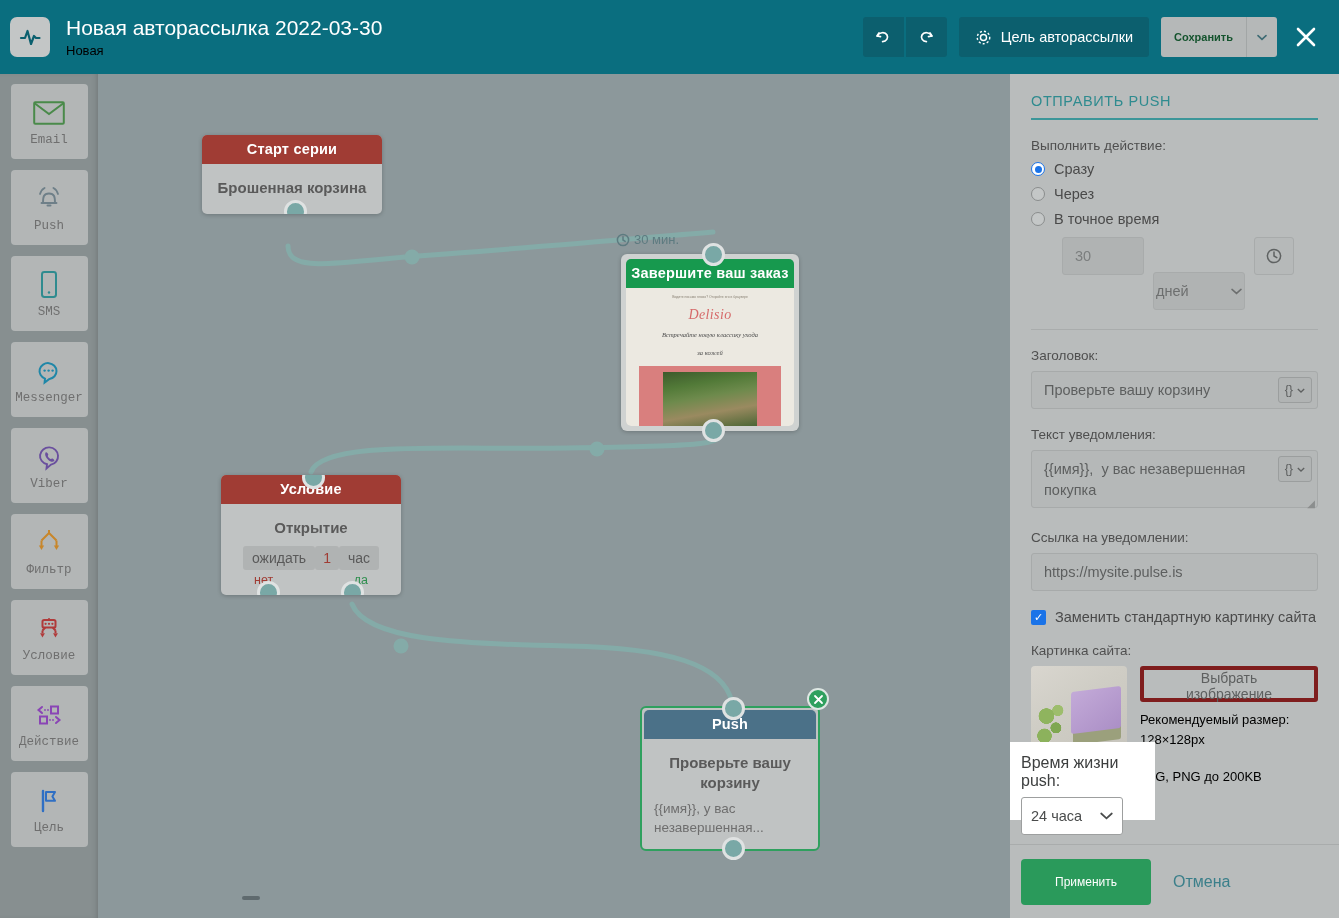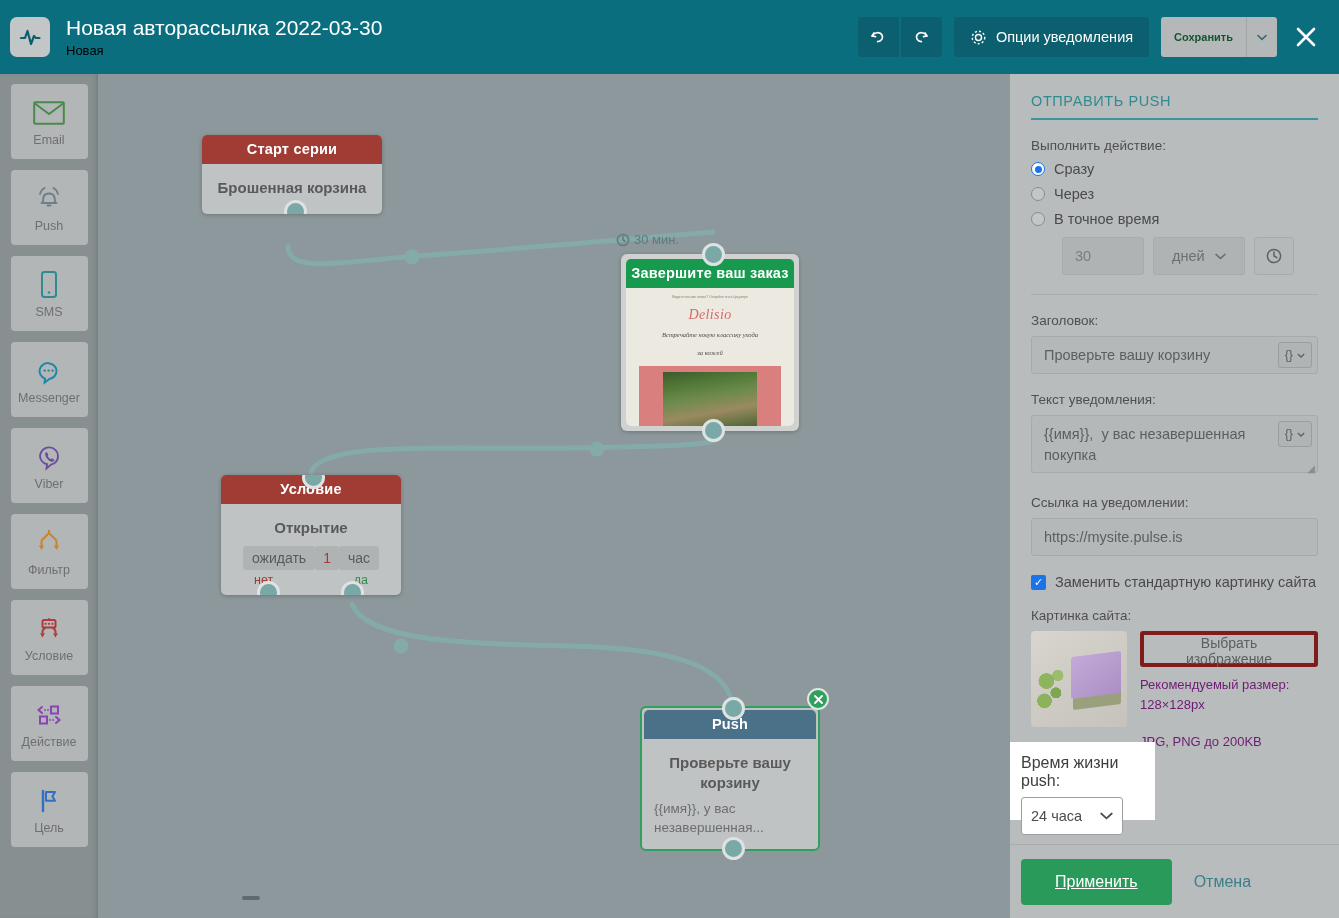--- a/index.html
+++ b/index.html
@@ -61,21 +61,21 @@
     padding-top: 10px;
     box-shadow: inset -4px 0 6px -4px rgba(0,0,0,.22);
   }
   .side-item {
     width: 77px; height: 75px; margin: 0 auto 11px auto;
     background: #b3b6b6; border-radius: 4px;
     display: flex; flex-direction: column; align-items: center; justify-content: center;
     cursor: pointer;
   }
   .side-icon { height: 34px; display: flex; align-items: center; justify-content: center; }
-  .side-label { font-size: 12.5px; color: #6f6f6f; margin-top: 3px; }
+  .side-label { font-size: 12.5px; color: #6f6f6f; margin-top: 3px; font-family: Liberation Mono, monospace; }
 
   
   .canvas {
     position: absolute; left: 98px; top: 74px; width: 912px; height: 844px;
     background: #8c989b; overflow: hidden;
   }
   .edges { position: absolute; left: 0; top: 0; width: 912px; height: 844px; }
 
   .node { position: absolute; border-radius: 5px; }
   .node-shadow { box-shadow: 0 1px 4px rgba(0,0,0,.22); }
@@ -146,22 +146,22 @@
   .radio.on { border-color: #1a73e8; background: #fff; }
   .radio.on::after { content: ''; width: 7px; height: 7px; border-radius: 50%; background: #1a73e8; }
   .radio-label { color: #4a4a4a; font-size: 14.5px; }
   .delay-row { display: flex; gap: 9px; margin-top: 10px; padding-left: 31px; }
   .delay-input {
     width: 82px; height: 38px; background: #b0b3b3; border: 1px solid #a8abab; border-radius: 3px;
     color: #7b7e7e; font-size: 14.5px; padding: 0 12px; font-family: "Liberation Sans", sans-serif;
   }
   .delay-select {
     width: 92px; height: 38px; background: #b0b3b3; border: 1px solid #a8abab; border-radius: 3px;
-    color: #6d6f6f; font-size: 14.5px; padding: 0 18px; font-family: "Liberation Sans", sans-serif;
-    display: flex; align-items: center; justify-content: space-between; cursor: pointer;
+    color: #6d6f6f; font-size: 14.5px; padding: 0 2px; font-family: "Liberation Sans", sans-serif;
+    display: flex; align-items: center; justify-content: space-between; cursor: pointer; margin-top: 35px;
   }
   .delay-clock {
     width: 40px; height: 38px; background: #b6b9b9; border: 1px solid #a8abab; border-radius: 3px;
     display: flex; align-items: center; justify-content: center; cursor: pointer;
   }
   .panel-div { height: 1px; background: #a9acac; margin-top: 19px; }
 
   .inp-wrap { position: relative; }
   .text-input {
     width: 100%; height: 38px; background: #b5b8b8; border: 1px solid #a7aaaa; border-radius: 3px;
@@ -203,41 +203,41 @@
     background: #9ba07c; border-radius: 2px; transform: skewY(-7deg); }
   .herbs { position: absolute; left: 4%; top: 38%; width: 40%; height: 48%;
     background: radial-gradient(circle at 30% 30%, #8fb45e 18%, transparent 19%),
                 radial-gradient(circle at 55% 55%, #7fa752 16%, transparent 17%),
                 radial-gradient(circle at 25% 72%, #8cb25c 16%, transparent 17%),
                 radial-gradient(circle at 60% 18%, #9dbd6c 12%, transparent 13%); }
   .choose-btn {
     height: 36px; padding: 0 13px; background: transparent; border: 4px solid #7f1d1d; border-radius: 3px;
     color: #5e6060; font-size: 14px; cursor: pointer; font-family: "Liberation Sans", sans-serif;
   }
-  .img-hint { color: #701a75; font-size: 13px; line-height: 20px; margin-top: 7px; }
+  .img-hint { color: #000000; font-size: 13px; line-height: 20px; margin-top: 7px; }
 
   .highlight-box {
     position: absolute; left: 1010px; top: 742px; width: 145px; height: 78px;
     background: #ffffff; padding: 12px 0 0 11px;
   }
   .hl-label { color: #3d3f3f; font-size: 16px; }
   .ttl-select {
     margin-top: 7px; width: 102px; height: 38px; background: #fff;
     border: 1px solid #9d9f9f; border-radius: 3px; color: #4a4c4c; font-size: 14.5px;
     padding: 0 9px; display: flex; align-items: center; justify-content: space-between; cursor: pointer;
   }
 
   .panel-footer {
     position: absolute; left: 1010px; bottom: 0; width: 329px; height: 74px;
     background: #b9bcbc; border-top: 1px solid #a9acac;
     display: flex; align-items: center; padding-left: 11px; gap: 22px;
   }
   .apply-btn {
     height: 46px; padding: 0 34px; background: #2a9a5b; border: none; border-radius: 4px;
-    color: #fff; font-size: 16px; cursor: pointer; font-family: "Liberation Sans", sans-serif; text-decoration: underline;
+    color: #fff; font-size: 12px; cursor: pointer; font-family: "Liberation Sans", sans-serif;
   }
   .cancel-btn { background: none; border: none; color: #3b7f8a; font-size: 16px; cursor: pointer; font-family: "Liberation Sans", sans-serif; }
 </style>
 </head>
 <body>
 
 <div class="app">
 
   <div class="header">
     <div class="logo-box">
@@ -260,21 +260,21 @@
         <svg width="18" height="18" viewBox="0 0 18 18">
             <path d="M13 5 L15 8 L11.5 8.6" fill="none" stroke="#fff" stroke-width="1.7" stroke-linecap="round" stroke-linejoin="round"></path>
             <path d="M14.6 8 C13 4.2 7 3.4 5 7 C3.4 9.9 5.6 13.6 9.4 13.6" fill="none" stroke="#fff" stroke-width="1.7" stroke-linecap="round"></path>
           </svg>
       </button>
       <button class="opt-btn">
         <svg width="17" height="17" viewBox="0 0 18 18">
             <circle cx="9" cy="9" r="3.2" fill="none" stroke="#fff" stroke-width="1.5"></circle>
             <circle cx="9" cy="9" r="6.6" fill="none" stroke="#fff" stroke-width="1.5" stroke-dasharray="2.2 2.2"></circle>
           </svg>
-        <span>Опции уведомления</span>
+        <span>Цель авторассылки</span>
       </button>
       <div class="save-group">
         <button class="save-btn">Сохранить</button>
         <button class="save-caret">
           <svg width="10" height="7" viewBox="0 0 10 7">
               <path d="M1 1.6 L5 5.4 L9 1.6" fill="none" stroke="#3e6b74" stroke-width="1.6" stroke-linecap="round"></path>
             </svg>
         </button>
       </div>
       <button class="close-btn">

